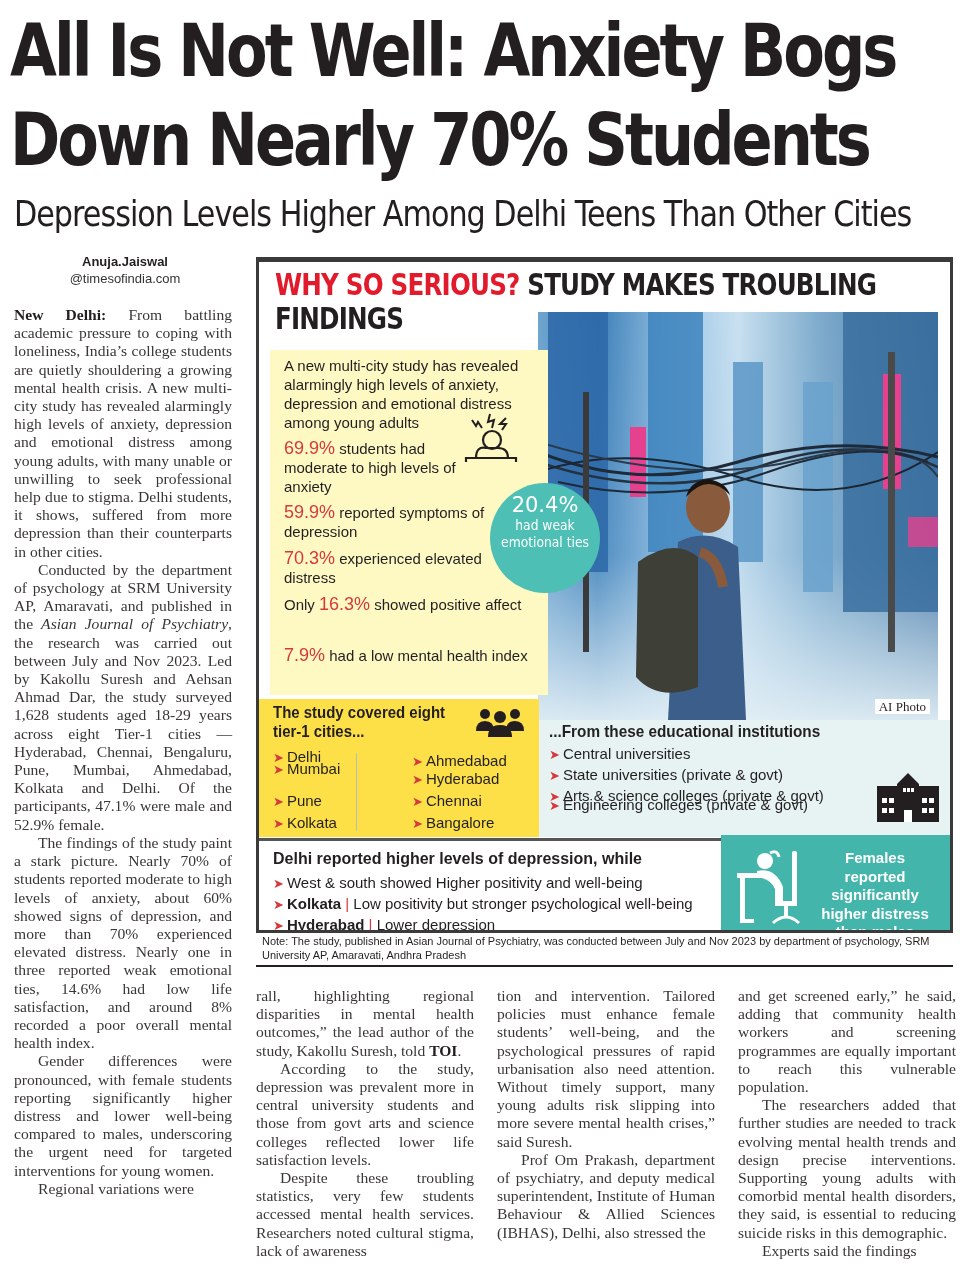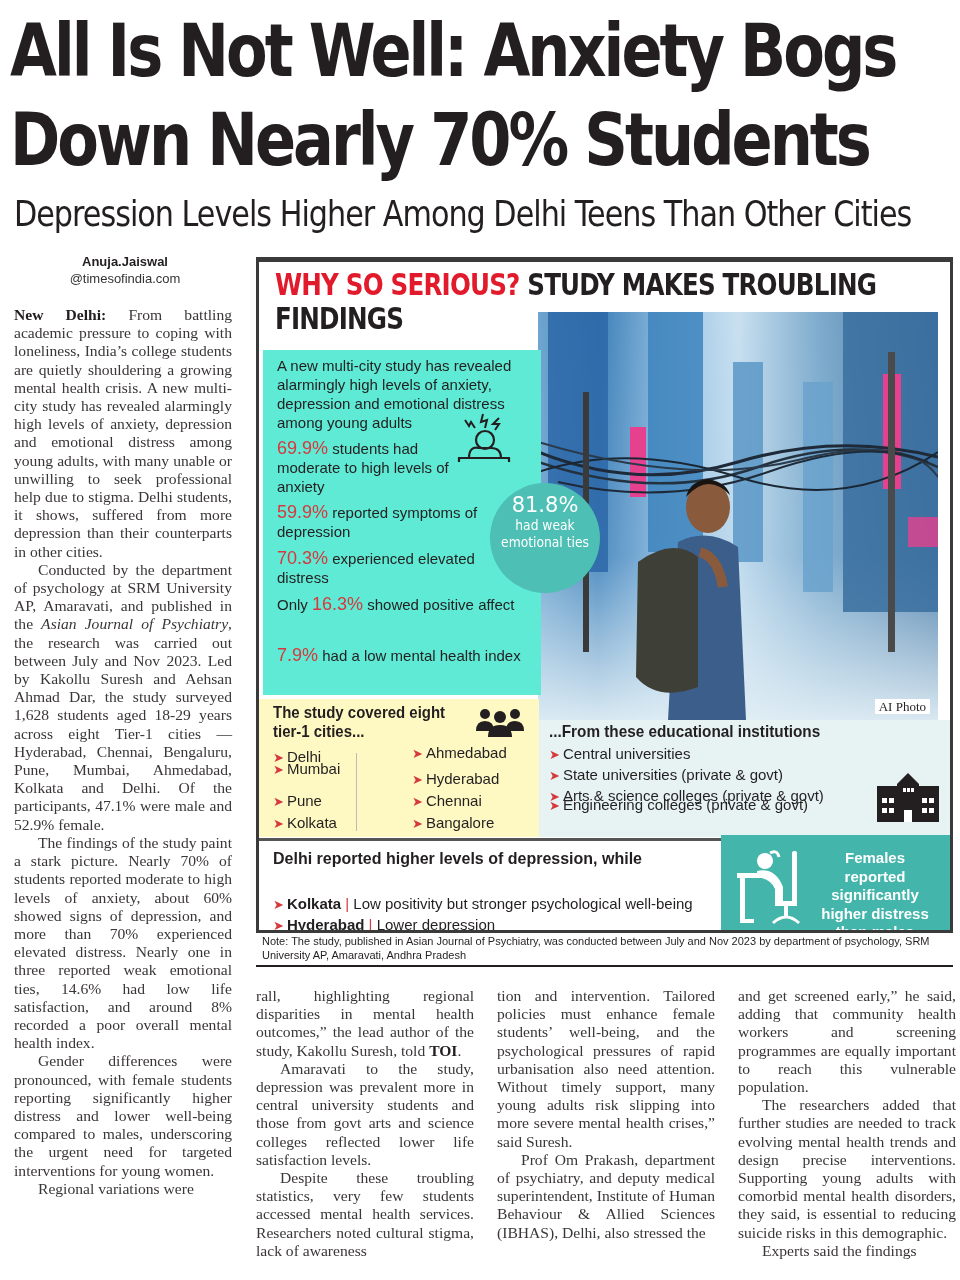--- a/index.html
+++ b/index.html
@@ -39,21 +39,21 @@
   .info { position: absolute; left: 256px; top: 257px; width: 697px; height: 676px;
     border: 3px solid #3a3a3a; border-top-width: 5px; background: #fff; overflow: hidden;
     font-family: "Liberation Sans", sans-serif; }
   .info-title { position: absolute; left: 16px; top: 6px; width: 680px;
     font-family: "DejaVu Sans", sans-serif; font-weight: bold; font-size: 30px; line-height: 34px;
     letter-spacing: -1px; transform: scaleX(0.82); transform-origin: left top; white-space: nowrap; }
   .info-title .red { color: #e11b2b; }
   .info-title .dark { color: #231f20; }
   .info-title div { width: 840px; }
 
-  .findings-panel { position: absolute; left: 4px; top: 88px; width: 278px; height: 345px; background: #5eead4; }
+  .findings-panel { position: absolute; left: 11px; top: 88px; width: 278px; height: 345px; background: #fef9c3; }
   .intro { position: absolute; left: 14px; top: 6px; width: 250px;
     font-size: 15px; line-height: 19px; color: #231f20; }
   .stat { position: absolute; left: 14px; font-size: 15px; line-height: 19px; color: #231f20; }
   .stat .num { color: #d6393d; font-size: 18px; }
 
   .photo { position: absolute; left: 279px; top: 50px; width: 400px; height: 408px;
     background:
       linear-gradient(180deg, rgba(180,210,235,0) 0%, rgba(160,200,230,0.2) 60%, rgba(225,238,245,0.95) 100%),
       linear-gradient(90deg, #6fa5cf 0%, #3d7fb8 15%, #9cc6e6 35%, #c9e0f0 50%, #7faccd 70%, #3c6f9e 100%);
     overflow: hidden; }
@@ -63,21 +63,21 @@
   .photo .person { position: absolute; left: 90px; top: 155px; }
   .photo .credit { position: absolute; right: 8px; bottom: 6px; background: #fff; color: #231f20;
     font-family: "Liberation Serif", serif; font-size: 13px; line-height: 15px; padding: 0 4px; }
 
   .badge { position: absolute; left: 231px; top: 221px; width: 110px; height: 110px; border-radius: 50%;
     background: #4dbfb4; color: #fff; text-align: center; font-family: "DejaVu Sans", sans-serif;
     padding-top: 10px; }
   .badge .pct { font-size: 21px; line-height: 24px; }
   .badge .lbl { font-size: 14px; line-height: 17px; transform: scaleX(0.88); }
 
-  .cities-panel { position: absolute; left: 0; top: 437px; width: 280px; height: 138px; background: #fef9c3; }
+  .cities-panel { position: absolute; left: 0; top: 437px; width: 280px; height: 138px; background: #fde047; }
   .cities-title { position: absolute; left: 14px; top: 4px; width: 200px; font-weight: bold;
     font-size: 17px; line-height: 19px; color: #231f20; transform: scaleX(0.88); transform-origin: left top; }
   .city { position: absolute; font-size: 15px; line-height: 19px; color: #231f20; }
   .arrow { color: #d6393d; font-size: 13px; margin-right: 3px; }
   .vdiv { position: absolute; left: 97px; top: 54px; width: 1px; height: 78px; background: #bbb; }
 
   .inst-panel { position: absolute; left: 280px; top: 458px; width: 414px; height: 117px; background: #e6f3f2; }
   .inst-title { position: absolute; left: 10px; top: 2px; font-weight: bold; font-size: 17px; line-height: 20px;
     color: #231f20; transform: scaleX(0.9); transform-origin: left top; white-space: nowrap; }
   .inst { position: absolute; left: 10px; font-size: 15px; line-height: 19px; color: #231f20; white-space: nowrap; }
@@ -164,40 +164,40 @@
       <path d="M6 50 L6 46 L56 46 L56 50" stroke="#231f20" stroke-width="2.2" fill="none"></path>
     </svg>
     <div class="stat" style="top:89px;width:200px"><span></span><span class="num">69.9%</span><span> students had moderate to high levels of anxiety</span></div>
     <div class="stat" style="top:153px;width:230px"><span></span><span class="num">59.9%</span><span> reported symptoms of depression</span></div>
     <div class="stat" style="top:199px;width:230px"><span></span><span class="num">70.3%</span><span> experienced elevated distress</span></div>
     <div class="stat" style="top:245px;width:270px;white-space:nowrap"><span>Only </span><span class="num">16.3%</span><span> showed positive affect</span></div>
     <div class="stat" style="top:296px;width:270px;white-space:nowrap"><span></span><span class="num">7.9%</span><span> had a low mental health index</span></div>
   </div>
 
   <div class="badge">
-    <div class="pct">81.8%</div>
+    <div class="pct">20.4%</div>
     <div class="lbl">had weak emotional ties</div>
   </div>
 
   <div class="cities-panel">
     <div class="cities-title">The study covered eight tier-1 cities...</div>
     <svg style="position:absolute;left:216px;top:8px" width="50" height="30" viewBox="0 0 50 30">
       <circle cx="10" cy="7" r="5" fill="#231f20"></circle>
         <circle cx="40" cy="7" r="5" fill="#231f20"></circle>
         <circle cx="25" cy="10" r="6" fill="#231f20"></circle>
       <path d="M1 24 Q1 14 10 14 Q19 14 19 24Z" fill="#231f20"></path>
         <path d="M31 24 Q31 14 40 14 Q49 14 49 24Z" fill="#231f20"></path>
       <path d="M13 30 Q13 18 25 18 Q37 18 37 30Z" fill="#231f20"></path>
     </svg>
     <div class="vdiv"></div>
     <div class="city" style="left:14px;top:48px"><span class="arrow">➤</span><span>Delhi</span></div>
     <div class="city" style="left:14px;top:60px"><span class="arrow">➤</span><span>Mumbai</span></div>
     <div class="city" style="left:14px;top:92px"><span class="arrow">➤</span><span>Pune</span></div>
     <div class="city" style="left:14px;top:114px"><span class="arrow">➤</span><span>Kolkata</span></div>
-    <div class="city" style="left:153px;top:44px"><span class="arrow">➤</span><span>Ahmedabad</span></div>
+    <div class="city" style="left:153px;top:52px"><span class="arrow">➤</span><span>Ahmedabad</span></div>
     <div class="city" style="left:153px;top:70px"><span class="arrow">➤</span><span>Hyderabad</span></div>
     <div class="city" style="left:153px;top:92px"><span class="arrow">➤</span><span>Chennai</span></div>
     <div class="city" style="left:153px;top:114px"><span class="arrow">➤</span><span>Bangalore</span></div>
   </div>
 
   <div class="inst-panel">
     <div class="inst-title">...From these educational institutions</div>
     <div class="inst" style="top:24px"><span class="arrow">➤</span><span>Central universities</span></div>
     <div class="inst" style="top:45px"><span class="arrow">➤</span><span>State universities (private &amp; govt)</span></div>
     <div class="inst" style="top:66px"><span class="arrow">➤</span><span>Arts &amp; science colleges (private &amp; govt)</span></div>
@@ -217,20 +217,21 @@
         <rect x="52" y="38" width="5" height="5" fill="#fff"></rect>
       <rect x="26" y="18" width="3" height="4" fill="#fff"></rect>
         <rect x="30" y="18" width="3" height="4" fill="#fff"></rect>
         <rect x="34" y="18" width="3" height="4" fill="#fff"></rect>
       <rect x="27" y="40" width="8" height="12" fill="#fff"></rect>
     </svg>
   </div>
 
   <div class="regional-panel">
     <div class="reg-title">Delhi reported higher levels of depression, while</div>
+    <div class="reg" style="top:32px"><span class="arrow">➤</span><b></b><span class="sep"></span><span>West &amp; south showed Higher positivity and well-being</span></div>
     <div class="reg" style="top:53px"><span class="arrow">➤</span><b>Kolkata</b><span class="sep"> | </span><span>Low positivity but stronger psychological well-being</span></div>
     <div class="reg" style="top:74px"><span class="arrow">➤</span><b>Hyderabad</b><span class="sep"> | </span><span>Lower depression</span></div>
   </div>
 
   <div class="female-panel">
     <svg style="position:absolute;left:14px;top:12px" width="78" height="80" viewBox="0 0 78 80">
       <circle cx="30" cy="14" r="8" fill="#fff"></circle>
       <path d="M35 6 Q42 2 44 10" stroke="#fff" stroke-width="3" fill="none"></path>
       <rect x="2" y="26" width="36" height="5" fill="#fff"></rect>
       <rect x="5" y="31" width="5" height="45" fill="#fff"></rect>
@@ -243,21 +244,21 @@
     </svg>
     <div class="female-text">Females reported significantly higher distress than males</div>
   </div>
 </div>
 
 <div class="note">Note: The study, published in Asian Journal of Psychiatry, was conducted between July and Nov 2023 by department of psychology, SRM University AP, Amaravati, Andhra Pradesh</div>
 <div class="note-rule"></div>
 
 <div class="col col2">
   <p><span>rall, highlighting regional disparities in mental health outcomes,” the lead author of the study, Kakollu Suresh, told </span><b>TOI</b><span>.</span></p>
-  <p class="indent">Amaravati to the study, depression was prevalent more in central university students and those from govt arts and science colleges reflected lower life satisfaction levels.</p>
+  <p class="indent">According to the study, depression was prevalent more in central university students and those from govt arts and science colleges reflected lower life satisfaction levels.</p>
   <p class="indent">Despite these troubling statistics, very few students accessed mental health services. Researchers noted cultural stigma, lack of awareness</p>
 </div>
 
 <div class="col col3">
   <p>tion and intervention. Tailored policies must enhance female students’ well-being, and the psychological pressures of rapid urbanisation also need attention. Without timely support, many young adults risk slipping into more severe mental health crises,” said Suresh.</p>
   <p class="indent">Prof Om Prakash, department of psychiatry, and deputy medical superintendent, Institute of Human Behaviour &amp; Allied Sciences (IBHAS), Delhi, also stressed the</p>
 </div>
 
 <div class="col col4">
   <p>and get screened early,” he said, adding that community health workers and screening programmes are equally important to reach this vulnerable population.</p>

